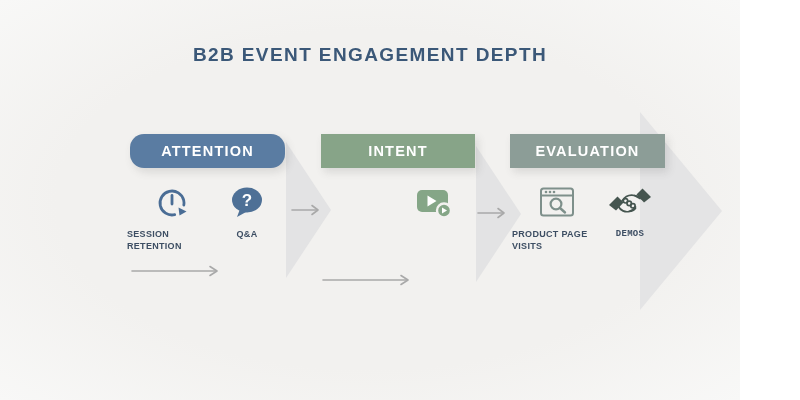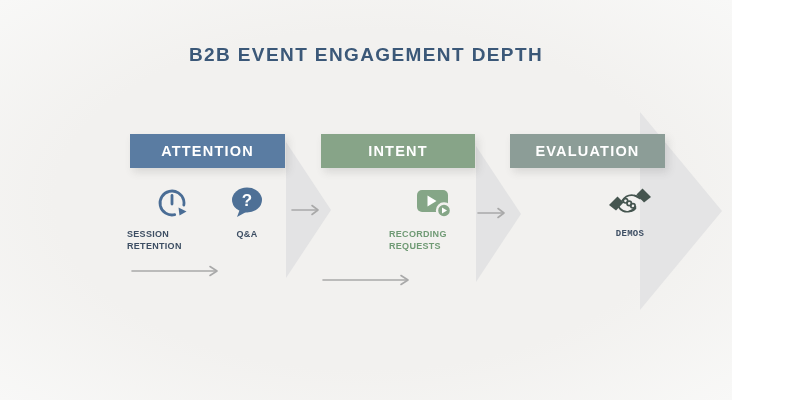--- a/index.html
+++ b/index.html
@@ -1,32 +1,33 @@
 <!DOCTYPE html>
 <html><head>
 <meta charset="utf-8">
 <style>
   html,body{margin:0;padding:0;}
   body{font-family:"Liberation Sans","DejaVu Sans",sans-serif;}
   .canvas{
     position:relative;width:732px;height:400px;overflow:hidden;
     background:#f4f3f1;
     background:radial-gradient(ellipse at center, #f2f1ef 60%, #f8f8f7 100%);
+    padding-left:8px;
   }
   .title{
     position:absolute;left:0;right:0;top:44px;text-align:center;
     font-size:19px;font-weight:bold;letter-spacing:1.4px;color:#3b5878;
   }
   
   .stage-header{
     position:absolute;top:134px;height:34px;line-height:34px;z-index:3;
     text-align:center;color:#ffffff;font-weight:bold;font-size:14.5px;
     letter-spacing:1.2px;box-shadow:3px 4px 8px rgba(80,80,80,0.16);
   }
-  .hdr-attention{left:130px;width:155px;background:#5a7ca2;}
+  .hdr-attention{left:130px;width:155px;background:#5a7ca2;border-radius:14px;}
   .hdr-intent{left:321px;width:154px;background:#87a488;text-align:center;}
   .hdr-evaluation{left:510px;width:155px;background:#8c9d97;}
   
   .chevron{position:absolute;width:0;height:0;z-index:1;}
   .chev-1{left:286px;top:142px;border-top:68px solid transparent;border-bottom:68px solid transparent;border-left:45px solid #e3e3e4;}
   .chev-2{left:476px;top:146px;border-top:68px solid transparent;border-bottom:68px solid transparent;border-left:45px solid #e3e3e4;}
   .chev-3{left:640px;top:112px;border-top:99px solid transparent;border-bottom:99px solid transparent;border-left:82px solid #e4e4e5;}
   
   .arrow-svg{position:absolute;z-index:2;}
   .arrow-svg line,.arrow-svg polyline{stroke:#a9a9a9;stroke-width:1.6;fill:none;stroke-linecap:round;stroke-linejoin:round;}
@@ -113,23 +114,36 @@
 
   <div class="metric m-recording">
     <span class="icon">
       <svg width="40" height="38" viewBox="0 0 40 36">
         <rect x="3" y="5" width="31" height="22" rx="5" fill="#85a687"></rect>
         <polygon points="13.5,10.5 13.5,21.5 22.5,16" fill="#ffffff"></polygon>
         <circle cx="30" cy="25.5" r="7" fill="#85a687" stroke="#f2f1ef" stroke-width="2.4"></circle>
         <polygon points="28,22.4 28,28.6 33,25.5" fill="#ffffff"></polygon>
       </svg>
     </span>
-    <div class="label label-green">RECORDING REQUESTS</div>
   </div>
 
+  <div class="metric m-product">
+    <span class="icon">
+      <svg width="40" height="38" viewBox="0 0 40 36">
+        <rect class="eval-stroke" x="4" y="3.5" width="32" height="27" rx="2.5" fill="none" stroke-width="2"></rect>
+        <line class="eval-stroke" x1="4" y1="10.5" x2="36" y2="10.5" stroke-width="2"></line>
+        <circle cx="9" cy="7" r="1.3" fill="#7e908b"></circle>
+        <circle cx="13" cy="7" r="1.3" fill="#7e908b"></circle>
+        <circle cx="17" cy="7" r="1.3" fill="#7e908b"></circle>
+        <circle class="eval-stroke" cx="19" cy="19" r="5.4" fill="none" stroke-width="2.2"></circle>
+        <line class="eval-stroke" x1="23" y1="23" x2="28" y2="27.5" stroke-width="2.4" stroke-linecap="round"></line>
+      </svg>
+    </span>
+    <div class="label">PRODUCT PAGE VISITS</div>
+  </div>
 
   <div class="metric m-demos">
     <span class="icon">
       <svg width="44" height="38" viewBox="0 0 44 34">
         <polygon points="43,11 34.5,2.5 28.5,8.5 36,16.5" fill="#45554f"></polygon>
         <polygon points="1,19 9.5,10.5 15.5,16.5 8,24.5" fill="#45554f"></polygon>
         <g fill="none" stroke="#45554f" stroke-width="1.7" stroke-linecap="round" stroke-linejoin="round">
           <path d="M14,15 C17,10.5 22,8.5 26.5,9.5 L32,12.5"></path>
           <path d="M26.5,9.5 q5.5,0.5 8,3.8"></path>
           <path d="M10.5,20.5 C12.5,24.5 17,26.5 21,25.5 C24,24.8 26,23 27.5,21"></path>

